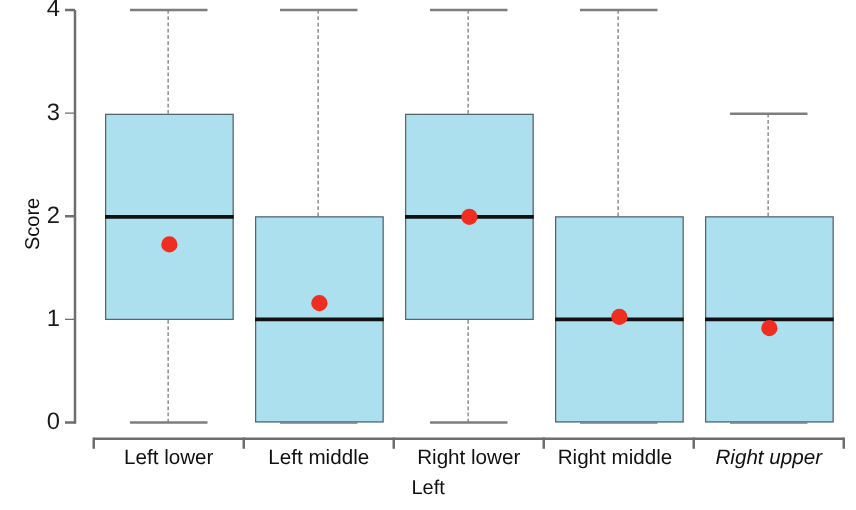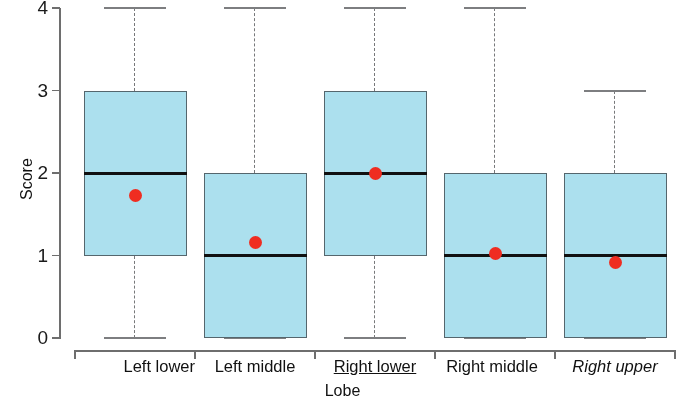--- a/index.html
+++ b/index.html
@@ -160,21 +160,21 @@
     </div>
 
   <div class="x-axis-line" style="left:75px;top:350px;width:600px;"></div>
   <div id="xticks">
       <div class="x-tick" style="left: 74.25px; top: 350px; height: 9px;"></div>
       <div class="x-tick" style="left: 194.25px; top: 350px; height: 9px;"></div>
       <div class="x-tick" style="left: 314.25px; top: 350px; height: 9px;"></div>
       <div class="x-tick" style="left: 434.25px; top: 350px; height: 9px;"></div>
       <div class="x-tick" style="left: 554.25px; top: 350px; height: 9px;"></div>
       <div class="x-tick" style="left: 674.25px; top: 350px; height: 9px;"></div>
-      <div class="x-tick-label" style="left: 75px; width: 120px; top: 358px; text-align: right;">Left lower</div>
+      <div class="x-tick-label" style="left: 75px; width: 120px; top: 358px;">Left lower</div>
       <div class="x-tick-label" style="left: 195px; width: 120px; top: 358px;">Left middle</div>
-      <div class="x-tick-label" style="left: 315px; width: 120px; top: 358px; text-decoration: underline;">Right lower</div>
+      <div class="x-tick-label" style="left: 315px; width: 120px; top: 358px;">Right lower</div>
       <div class="x-tick-label" style="left: 432px; width: 120px; top: 358px;">Right middle</div>
       <div class="x-tick-label" style="left: 555px; width: 120px; top: 358px; font-style: italic;">Right upper</div>
     </div>
 
-  <div class="x-axis-title" style="top:382px;">Lobe</div>
+  <div class="x-axis-title" style="top:382px;">Left</div>
 </div>
 
 </body></html>

